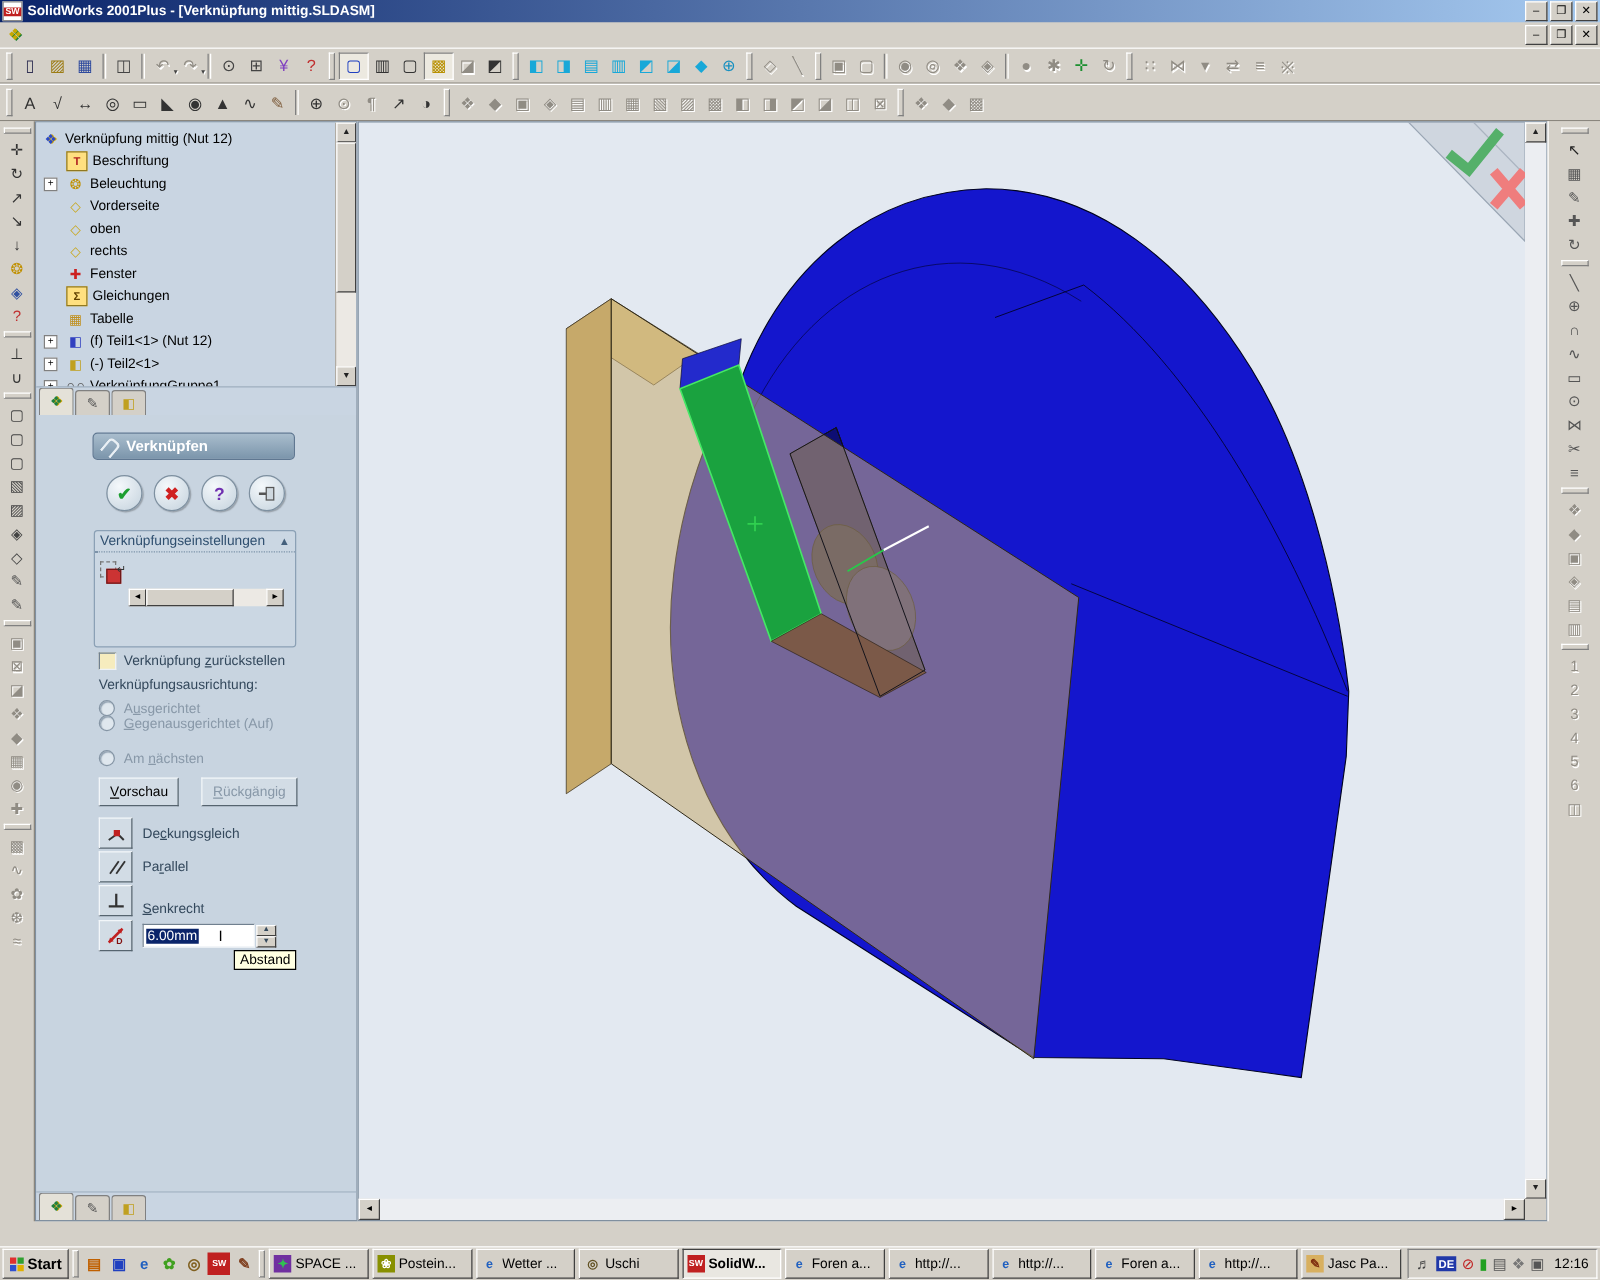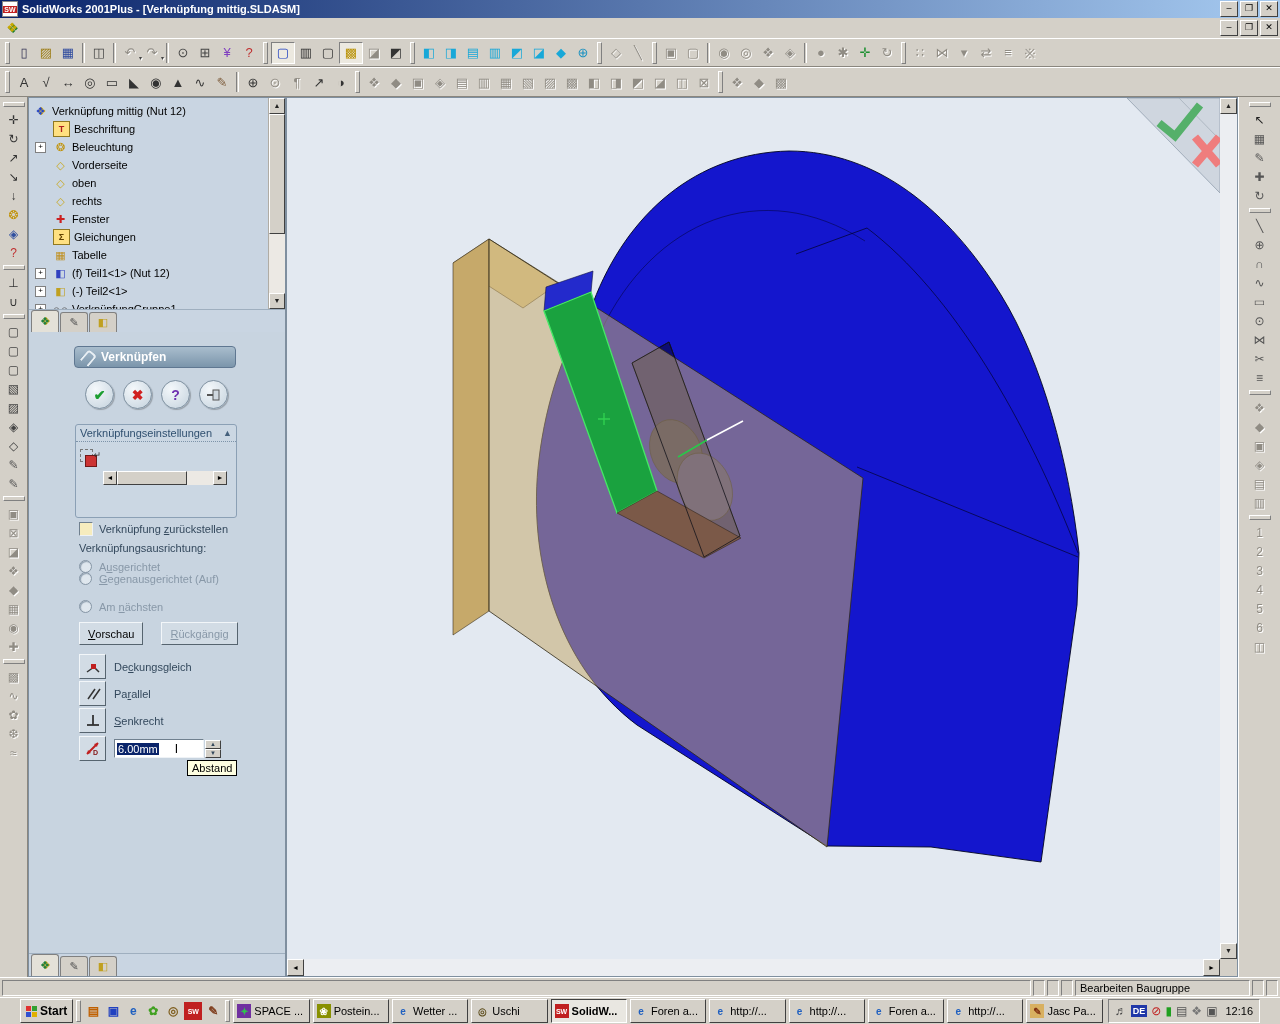--- a/index.html
+++ b/index.html
@@ -112,21 +112,21 @@
   .vsb .sbtn{width:17px;}
   .hsb .hs-arrow{width:17px;height:17px;line-height:15px;}
   .hsb .right{margin-left:auto;}
   
   #status{position:absolute;left:0;top:977px;width:1280px;height:20px;background:#d4d0c8;border-top:1px solid #fff;
      display:flex;align-items:center;gap:2px;padding:0 2px;box-sizing:border-box;}
   .scell{height:16px;border:1px solid;border-color:#808080 #fff #fff #808080;box-sizing:border-box;}
   .sflex{flex:1;} .smini{width:12px;} .stext{width:175px;padding:1px 4px;font-size:11px;}
   
   #task{position:absolute;left:0;top:997px;width:1280px;height:27px;background:#d4d0c8;border-top:1px solid #fff;
-     display:flex;align-items:center;gap:3px;padding:0 20px;box-sizing:border-box;}
+     display:flex;align-items:center;gap:3px;padding:0 2px;box-sizing:border-box;}
   .startbtn{height:22px;background:#d4d0c8;border:1px solid;border-color:#fff #404040 #404040 #fff;
      display:flex;align-items:center;padding:0 5px;font-weight:bold;font-size:12px;flex:none;}
   .flag{width:11px;height:11px;display:grid;grid-template-columns:5px 5px;grid-template-rows:5px 5px;gap:1px;margin-right:3px;}
   .flag i{display:block;}
   .tdiv{width:3px;height:20px;border:1px solid;border-color:#fff #808080 #808080 #fff;flex:none;}
   .ql{display:flex;gap:2px;flex:none;}
   .qli{width:18px;height:18px;display:flex;align-items:center;justify-content:center;font-size:12px;font-weight:bold;}
   .taskbtn{height:22px;flex:1 1 72px;min-width:0;max-width:86px;background:#d4d0c8;border:1px solid;
      border-color:#fff #404040 #404040 #fff;display:flex;align-items:center;padding:0 3px;gap:3px;overflow:hidden;}
   .taskbtn.active{background:#e9e7e1;border-color:#404040 #fff #fff #404040;font-weight:bold;}
@@ -677,21 +677,21 @@
             </div>
             <div class="pmrow" style="top: 349px;">
               <span class="mbtn">
                 <svg width="16" height="16">
                   <line x1="3" y1="13" x2="10" y2="3" stroke="#333" stroke-width="1.5"></line>
                   <line x1="8" y1="13" x2="15" y2="3" stroke="#333" stroke-width="1.5"></line>
                 </svg>
               </span>
               <span>Pa<u>r</u>allel</span>
             </div>
-            <div class="pmrow" style="top: 376px;">
+            <div class="pmrow" style="top: 376px; align-items: flex-end;">
               <span class="mbtn">
                 <svg width="16" height="16">
                   <line x1="8" y1="2" x2="8" y2="12" stroke="#333" stroke-width="1.8"></line>
                   <line x1="2" y1="12" x2="14" y2="12" stroke="#333" stroke-width="1.8"></line>
                 </svg>
               </span>
               <span><u>S</u>enkrecht</span>
             </div>
           </div>
 
@@ -869,29 +869,20 @@
         </span>
         <span class="tbi dis">
           <span>6</span>
         </span>
         <span class="tbi dis">
           <span>◫</span>
         </span>
       </div>
   </div>
 
-  <div id="status">
-    <span class="scell sflex"></span>
-    <span class="scell smini"></span>
-      <span class="scell smini"></span>
-      <span class="scell smini"></span>
-    <span class="scell stext">Bearbeiten Baugruppe</span>
-    <span class="scell smini"></span>
-      <span class="scell smini"></span>
-  </div>
 
   <div id="task">
     <span class="startbtn">
       <span class="flag">
         <i style="background:#e03030;"></i>
           <i style="background:#30a030;"></i>
         <i style="background:#3050d0;"></i>
           <i style="background:#e0b000;"></i>
       </span>
       <span>Start</span>

